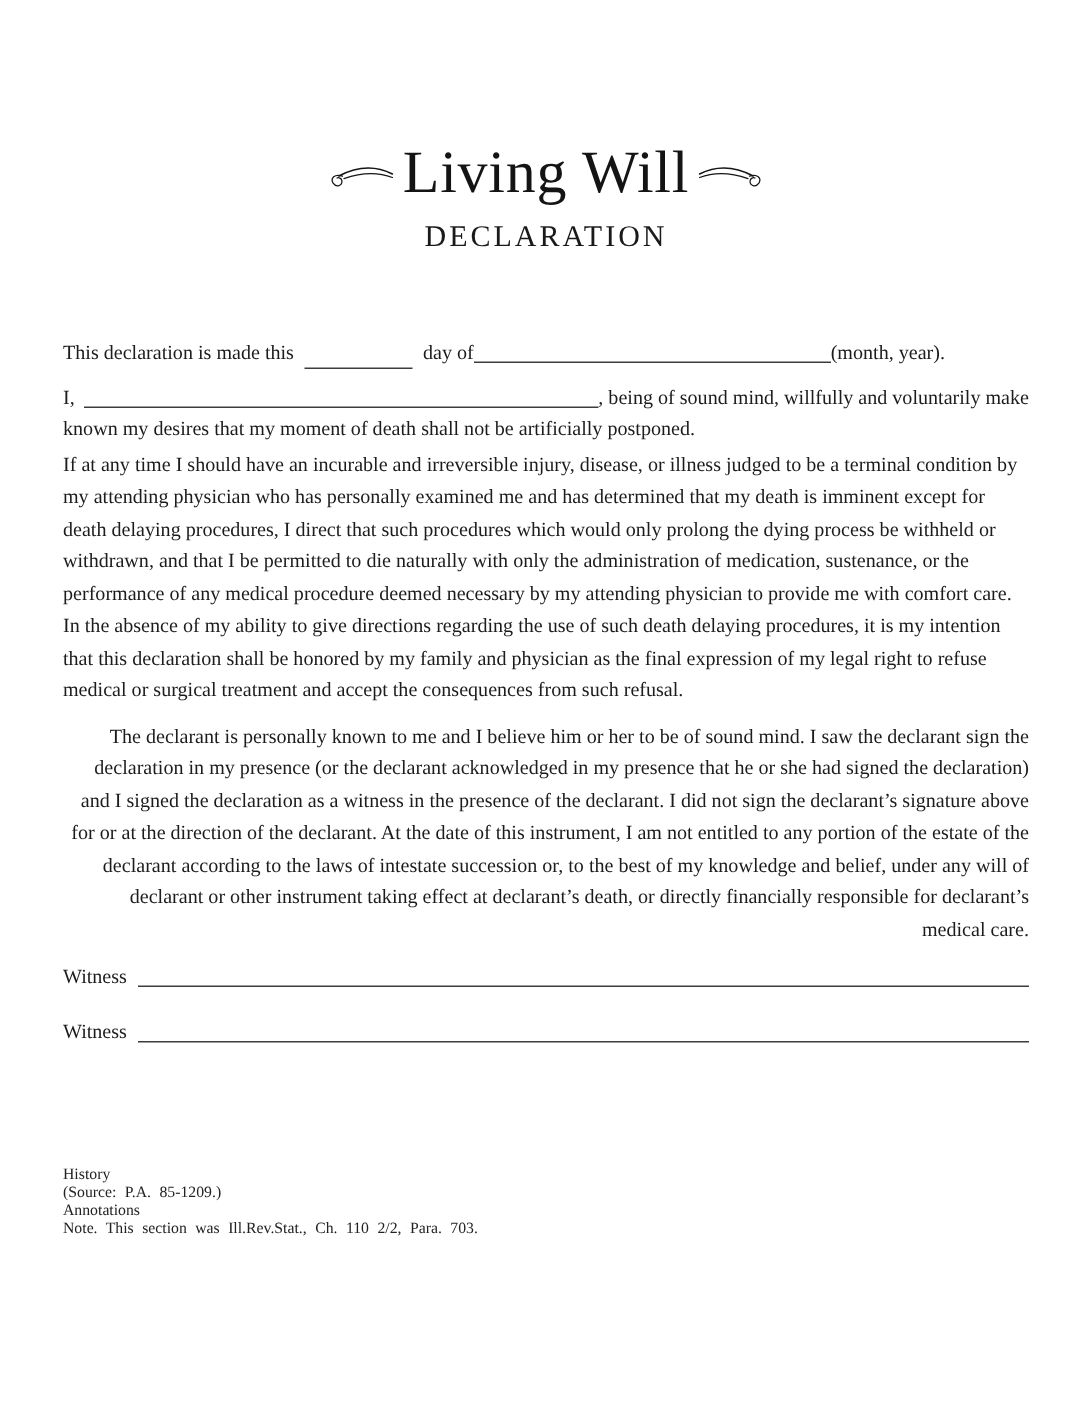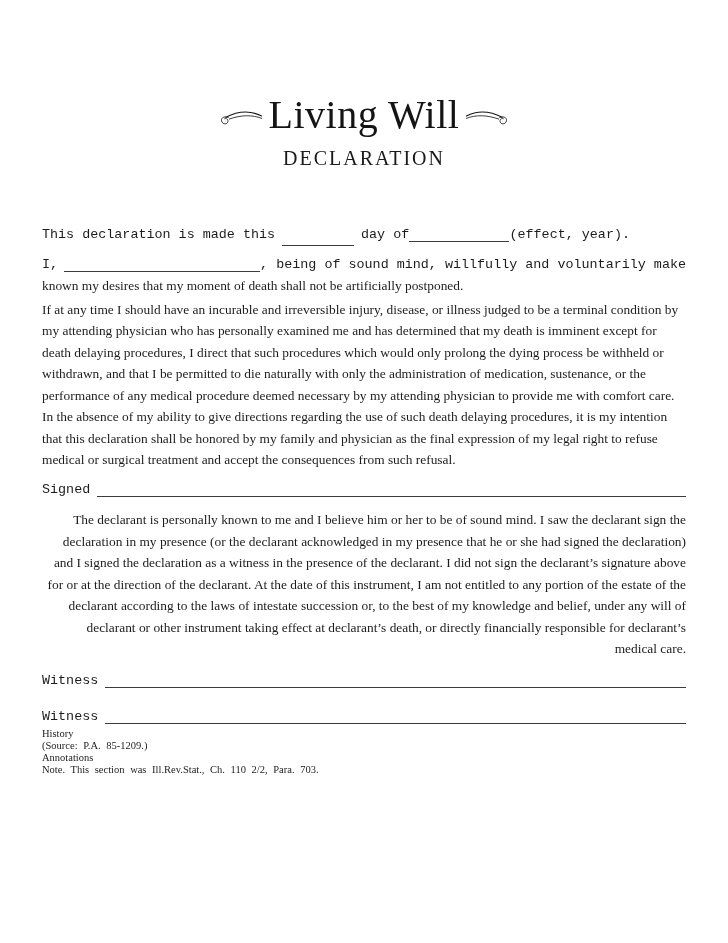--- a/index.html
+++ b/index.html
@@ -37,41 +37,42 @@
   .doc-subtitle {
     margin-top: 8px;
     text-align: center;
     font-size: 20px;
     line-height: 24px;
     letter-spacing: 2px;
     color: #1a1a1a;
   }
   .para { margin: 0; }
   .fieldrow { display: flex; align-items: flex-end; }
-  .fieldrow .lbl { white-space: nowrap; font-family: Liberation Mono, monospace; }
+  .fieldrow .lbl { white-space: nowrap; }
   .blank {
     border-bottom: 1px solid #3c3c3c;
     height: 1px;
     margin-bottom: 3.5px;
   }
   .blank.grow { flex: 1 1 auto; }
   .w72 { width: 72px; flex: 0 0 auto; margin: 0 7px; }
   .ml6 { margin-left: 6px; }
   .ml7 { margin-left: 7px; }
   .daterow { width: 588px; }
   .mt-p1 { margin-top: 54px; }
   .mt-p2 { margin-top: 8px; }
   .mt-p3 { margin-top: 2px; }
   .mt-p4 { }
   .mt-signed { margin-top: 8px; }
   .mt-city { margin-top: 13px; }
   .mt-wpara { margin-top: 9px; text-align: right; }
   .mt-w1 { margin-top: 10px; }
   .mt-w2 { margin-top: 15px; }
   .footer {
+    margin-top: 80px;
     font-size: 10.5px;
     line-height: 12px;
     word-spacing: 3px;
     color: #222222;
   }
   .footer div { margin: 0; }
 </style>
 </head>
 <body>
 
@@ -91,40 +92,36 @@
     </svg>
   </div>
 
   <div class="doc-subtitle">DECLARATION</div>
 
   <div class="fieldrow daterow mt-p1">
     <span class="lbl">This declaration is made this</span>
     <span class="blank w72"></span>
     <span class="lbl">day of</span>
     <span class="blank grow"></span>
-    <span class="lbl">(effect, year).</span>
+    <span class="lbl">(month, year).</span>
   </div>
 
   <div class="mt-p2">
     <div class="fieldrow">
       <span class="lbl">I,</span>
       <span class="blank grow ml6"></span>
       <span class="lbl">, being of sound mind, willfully and voluntarily make</span>
     </div>
     <div class="para">known my desires that my moment of death shall not be artificially postponed.</div>
   </div>
 
   <p class="para mt-p3">If at any time I should have an incurable and irreversible injury, disease, or illness judged to be a terminal condition by my attending physician who has personally examined me and has determined that my death is imminent except for death delaying procedures, I direct that such procedures which would only prolong the dying process be withheld or withdrawn, and that I be permitted to die naturally with only the administration of medication, sustenance, or the performance of any medical procedure deemed necessary by my attending physician to provide me with comfort care.</p>
 
   <p class="para mt-p4">In the absence of my ability to give directions regarding the use of such death delaying procedures, it is my intention that this declaration shall be honored by my family and physician as the final expression of my legal right to refuse medical or surgical treatment and accept the consequences from such refusal.</p>
 
-  <div class="fieldrow mt-signed">
-    <span class="lbl">Signed</span>
-    <span class="blank grow ml7"></span>
-  </div>
 
 
   <p class="para mt-wpara">The declarant is personally known to me and I believe him or her to be of sound mind. I saw the declarant sign the declaration in my presence (or the declarant acknowledged in my presence that he or she had signed the declaration) and I signed the declaration as a witness in the presence of the declarant. I did not sign the declarant’s signature above for or at the direction of the declarant. At the date of this instrument, I am not entitled to any portion of the estate of the declarant according to the laws of intestate succession or, to the best of my knowledge and belief, under any will of declarant or other instrument taking effect at declarant’s death, or directly financially responsible for declarant’s medical care.</p>
 
   <div class="fieldrow mt-w1">
     <span class="lbl">Witness</span>
     <span class="blank grow ml7"></span>
   </div>
 
   <div class="fieldrow mt-w2">

